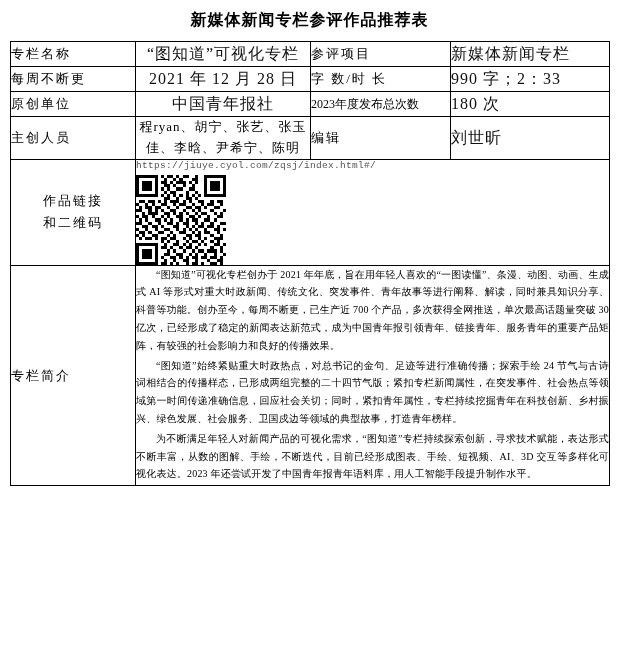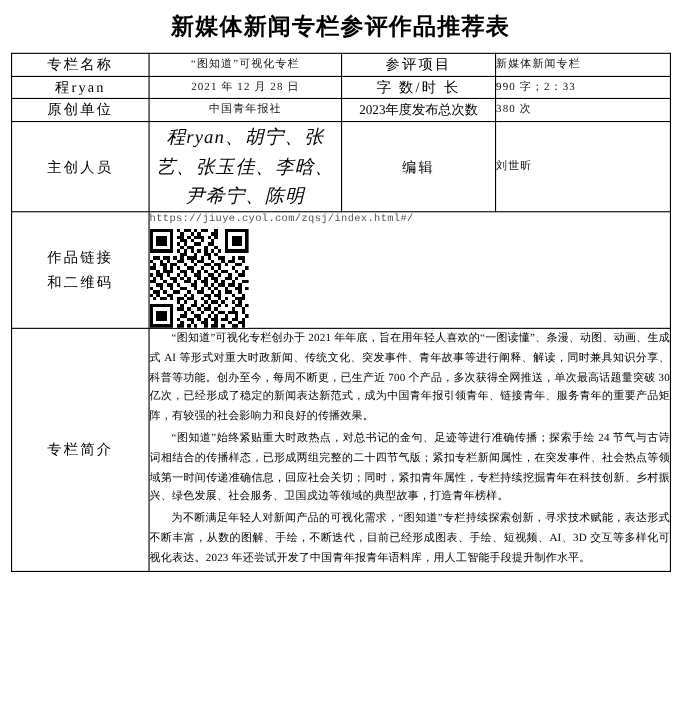--- a/index.html
+++ b/index.html
@@ -16,57 +16,56 @@
   }
   .page {
     width: 619px;
     height: 659px;
     position: relative;
     box-sizing: border-box;
     padding: 0 10px;
   }
   .doc-title {
     text-align: center;
-    font-size: 21px;
+    font-size: 16px;
     font-weight: bold;
     letter-spacing: 1px;
     padding: 10px 0 10px 0;
     font-family: Liberation Mono, monospace;
   }
   table.main {
     border-collapse: collapse;
     width: 599px;
     table-layout: fixed;
     margin: 0 auto;
   }
   table.main td {
     border: 1px solid #000000;
     padding: 0;
     vertical-align: middle;
   }
   .lbl {
-    text-align: center;
+    text-align: left;
     font-size: 13px;
     letter-spacing: 2px;
     padding: 7px 2px;
     line-height: 1.5;
   }
   .val {
-    font-size: 10px;
+    font-size: 16px;
     padding: 7px 8px;
     line-height: 1.5;
     letter-spacing: 1px;
     color: #111;
   }
   .val-wide {
-    font-size: 17px;
+    font-size: 13px;
     padding: 7px 8px;
     line-height: 1.6;
     letter-spacing: 1px;
-    font-style: italic;
   }
   .lbl-2line {
     text-align: center;
     font-size: 13px;
     letter-spacing: 2px;
     line-height: 1.7;
     padding: 6px 2px;
     margin-left: 38px;
   }
   .link-cell {
@@ -117,30 +116,30 @@
       <col style="width:159px">
     </colgroup>
     <tbody>
       <tr>
         <td class="lbl">专栏名称</td>
         <td class="val center-mid">“图知道”可视化专栏</td>
         <td class="lbl">参评项目</td>
         <td class="val">新媒体新闻专栏</td>
       </tr>
       <tr>
-        <td class="lbl">程ryan</td>
+        <td class="lbl">每周不断更</td>
         <td class="val center-mid">2021 年 12 月 28 日</td>
         <td class="lbl">字 数/时 长</td>
         <td class="val">990 字；2：33</td>
       </tr>
       <tr>
         <td class="lbl">原创单位</td>
         <td class="val center-mid">中国青年报社</td>
         <td class="lbl" style="font-size:12px;letter-spacing:0">2023年度发布总次数</td>
-        <td class="val">380 次</td>
+        <td class="val">180 次</td>
       </tr>
       <tr>
         <td class="lbl">主创人员</td>
         <td class="val-wide center-mid">程ryan、胡宁、张艺、张玉佳、李晗、尹希宁、陈明</td>
         <td class="lbl">编辑</td>
         <td class="val">刘世昕</td>
       </tr>
       <tr>
         <td class="lbl-2line">
           <div>作品链接</div>

